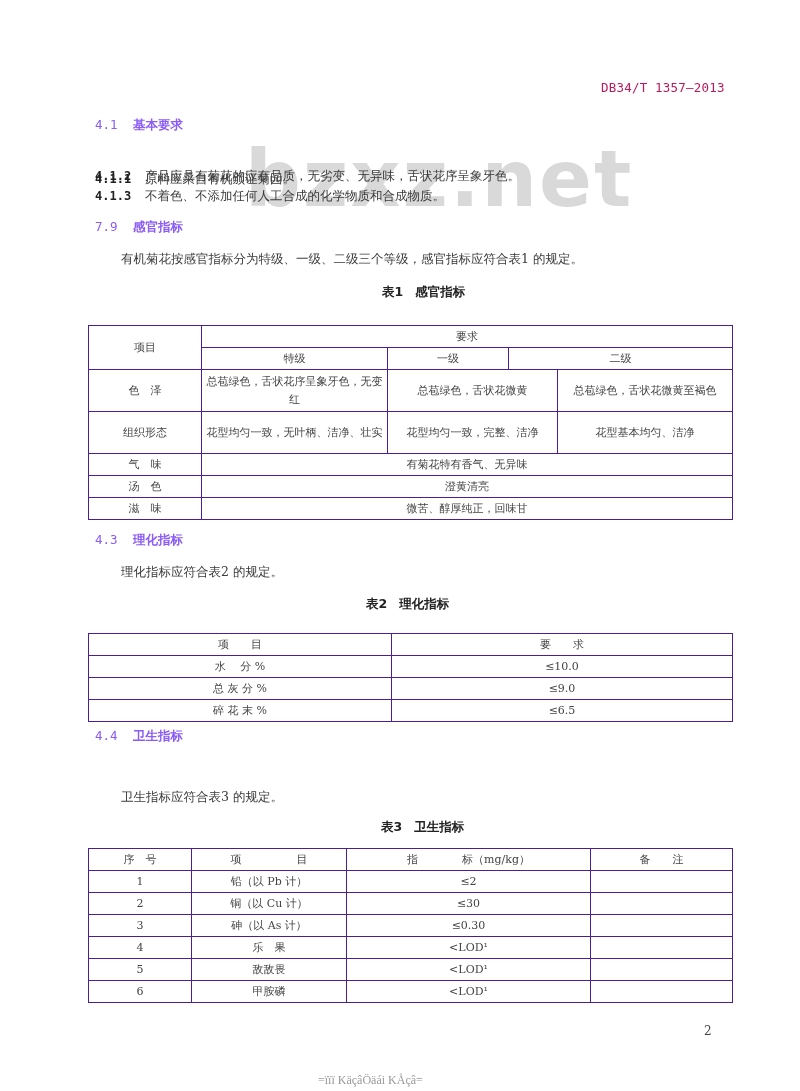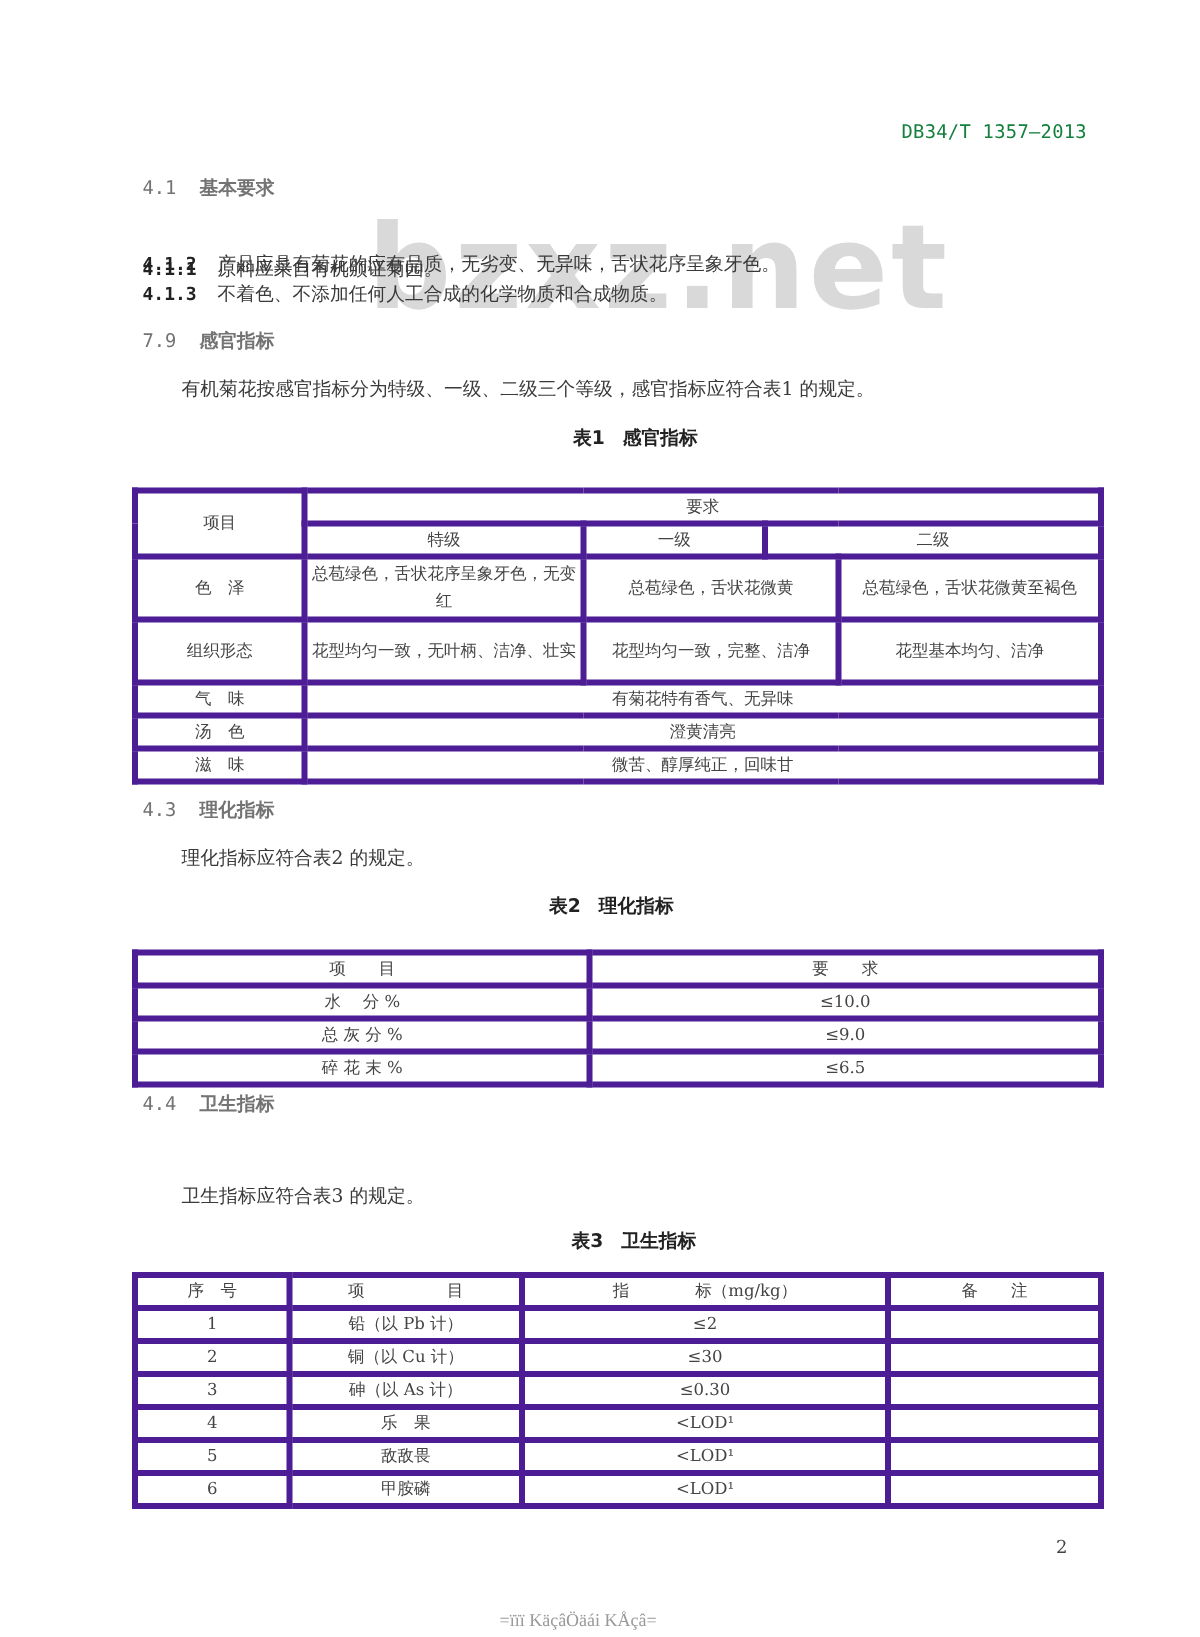--- a/index.html
+++ b/index.html
@@ -1,34 +1,34 @@
 <!DOCTYPE html>
 <html><head>
 <meta charset="utf-8">
 <style>
   html, body { margin: 0; padding: 0; background: #ffffff; }
   body { width: 800px; height: 1091px; position: relative; overflow: hidden;
          font-family: "DejaVu Serif", "Liberation Serif", serif; color: #333; }
   .abs { position: absolute; }
   .std-code { left: 601px; top: 80px; font-family: "DejaVu Sans Mono", "Liberation Mono", monospace;
-              font-size: 12.5px; color: #15803d; letter-spacing: 0.2px; }
-  .h-sec { font-family: "DejaVu Sans", "Liberation Sans", sans-serif; font-size: 12.5px; color: #737373; font-weight: bold; }
+              font-size: 12.5px; color: #be185d; letter-spacing: 0.2px; }
+  .h-sec { font-family: "DejaVu Sans", "Liberation Sans", sans-serif; font-size: 12.5px; color: #8b5cf6; font-weight: bold; }
   .h-sec .num { display: inline-block; width: 38px; font-weight: normal; font-family: "DejaVu Sans Mono", "Liberation Mono", monospace; }
   .clause { font-size: 12.5px; color: #3a3a3a; }
   .clause .num { display: inline-block; width: 50px; font-family: "DejaVu Sans Mono", "Liberation Mono", monospace; color: #222; font-weight: bold; font-size: 12px;}
   .para { font-size: 12.5px; color: #3a3a3a; }
   .tbl-title { font-family: "DejaVu Sans", "Liberation Sans", sans-serif; font-size: 12.5px; color: #222; font-weight: bold; }
   .tbl-title .sp { display: inline-block; width: 12px; }
   .watermark { left: 245px; top: 140px; font-family: "DejaVu Sans", "Liberation Sans", sans-serif;
                font-size: 78px; font-weight: bold; color: #d9d9d9; letter-spacing: 2px; z-index: 0; line-height: 1;}
   .fg { z-index: 1; }
   table.grid { border-collapse: collapse; table-layout: fixed; font-size: 11px; color: #444; }
-  table.grid td { border: 4px solid #4c1d95; text-align: center; vertical-align: middle; padding: 0 3px; line-height: 18px; }
+  table.grid td { border: 1px solid #4c1d95; text-align: center; vertical-align: middle; padding: 0 3px; line-height: 18px; }
   .page-num { left: 704px; top: 1024px; font-size: 12px; color: #444; }
-  .footer { left: 333px; top: 1073px; font-size: 12px; color: #999; font-family: "Liberation Serif", serif; }
+  .footer { left: 318px; top: 1073px; font-size: 12px; color: #999; font-family: "Liberation Serif", serif; }
 </style>
 </head>
 <body>
 
 <div class="abs std-code fg">DB34/T 1357—2013</div>
 
 <div class="abs watermark">bzxz.net</div>
 
 <div class="abs h-sec fg" style="left:95px; top:117px;">
   <span class="num">4.1</span><span>基本要求</span>

